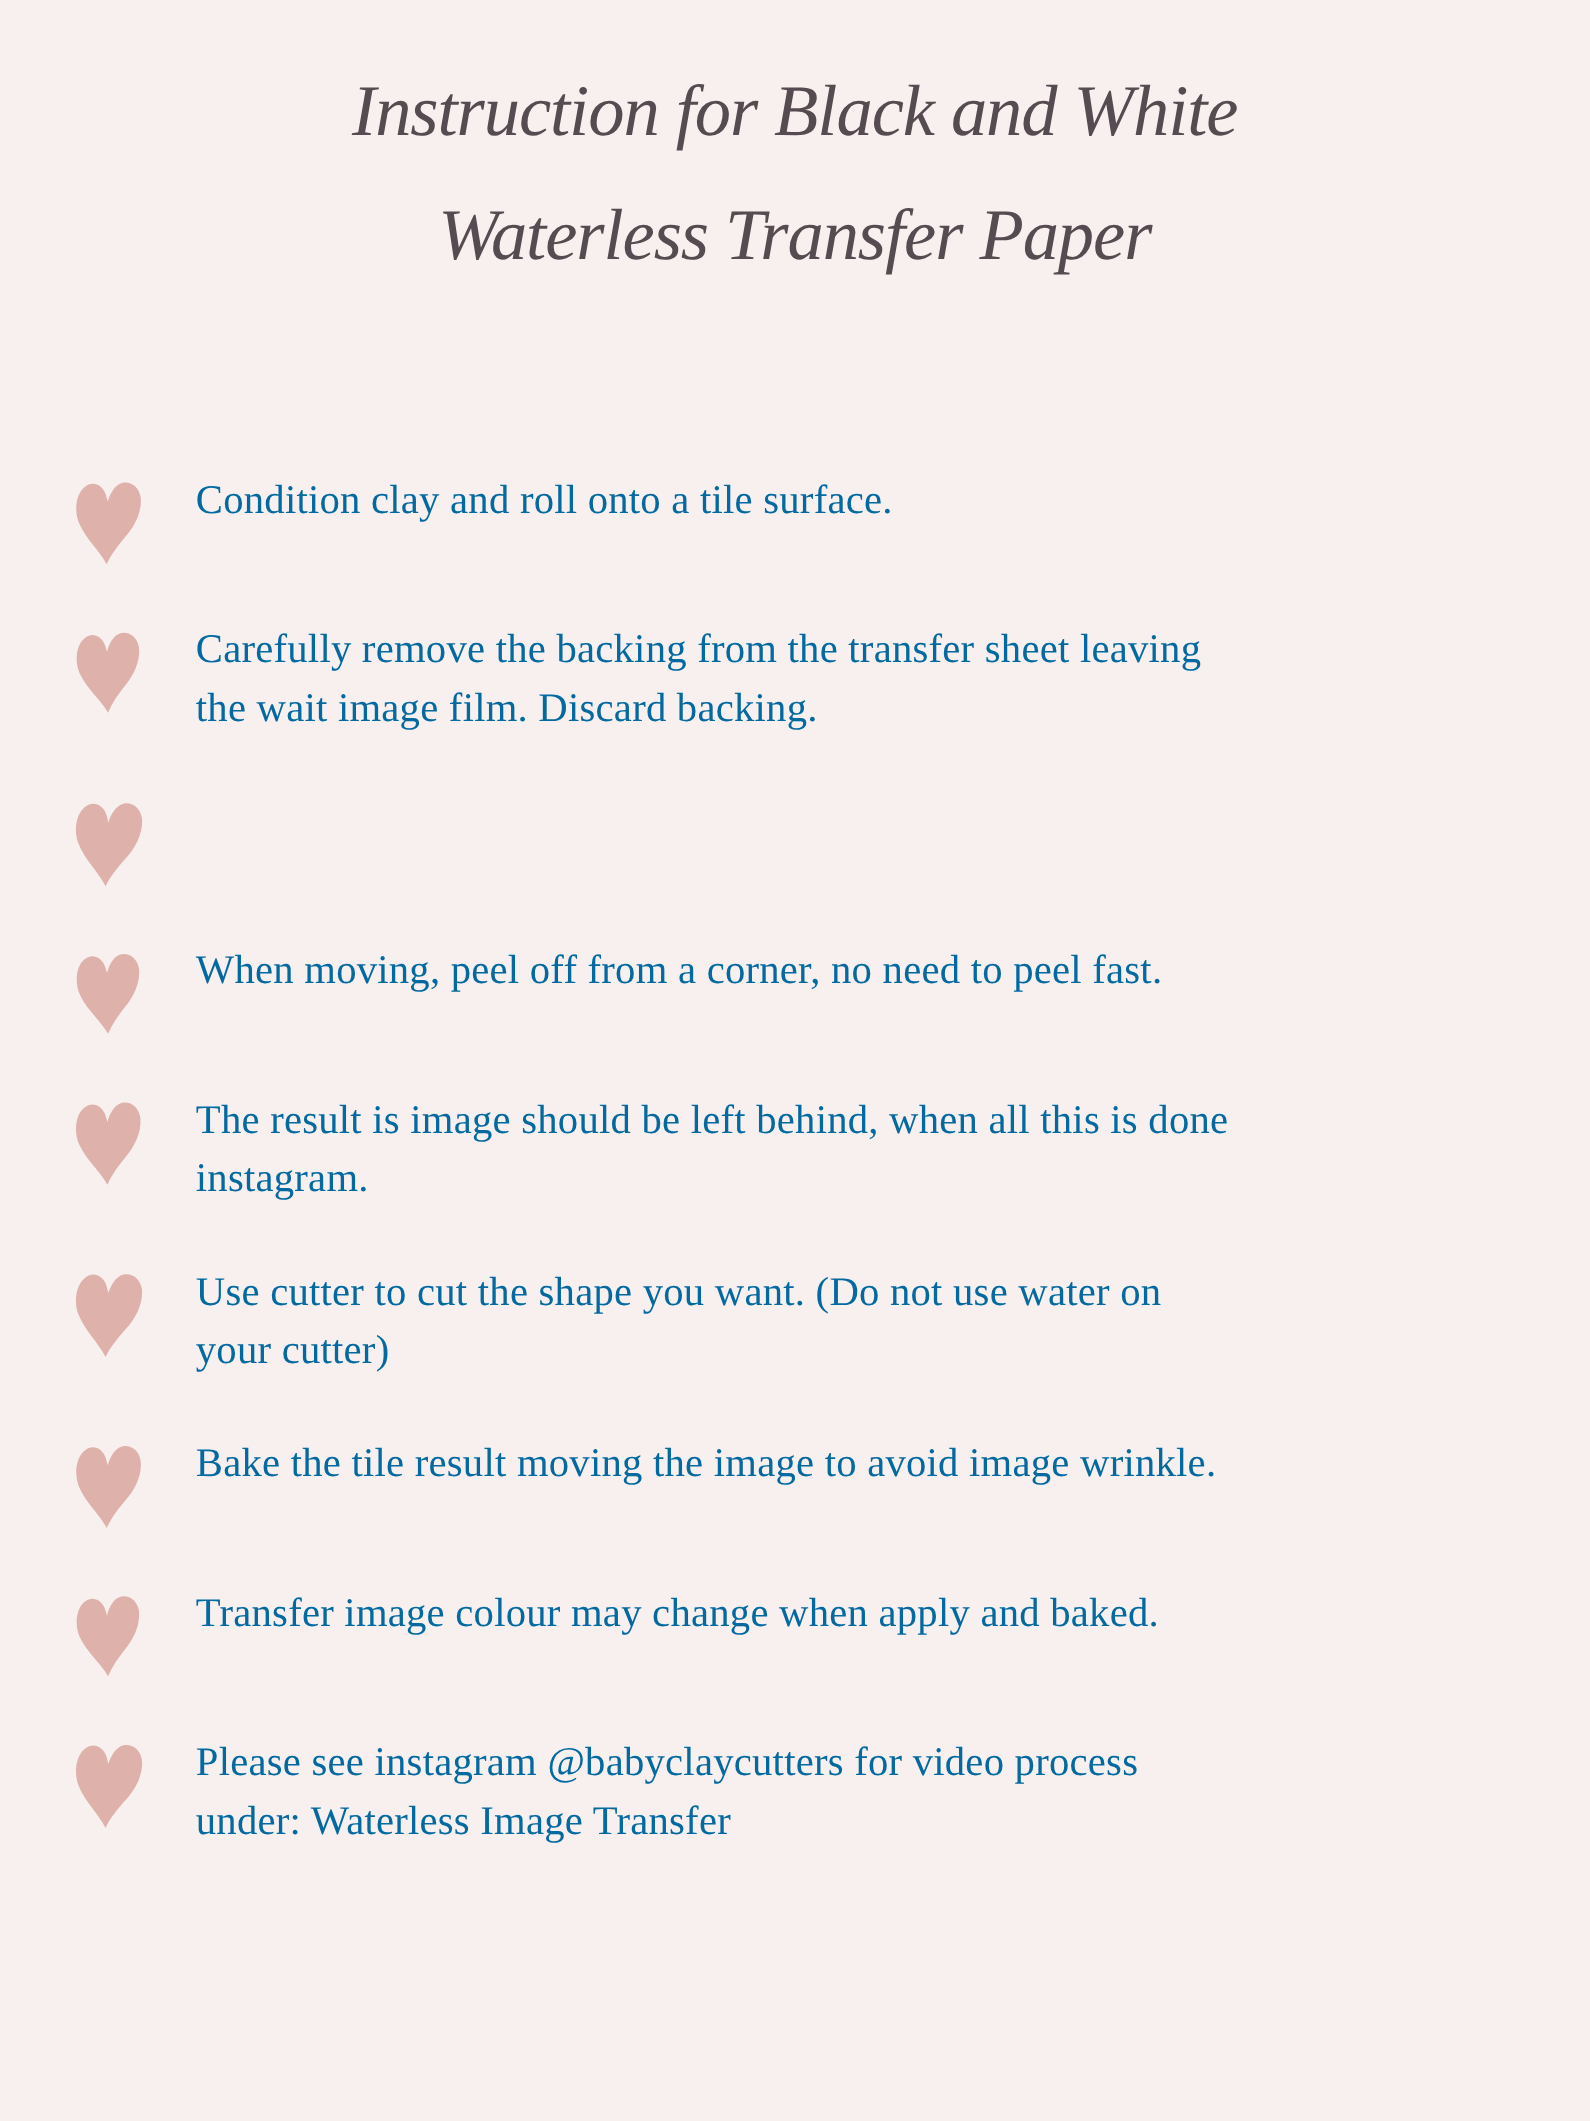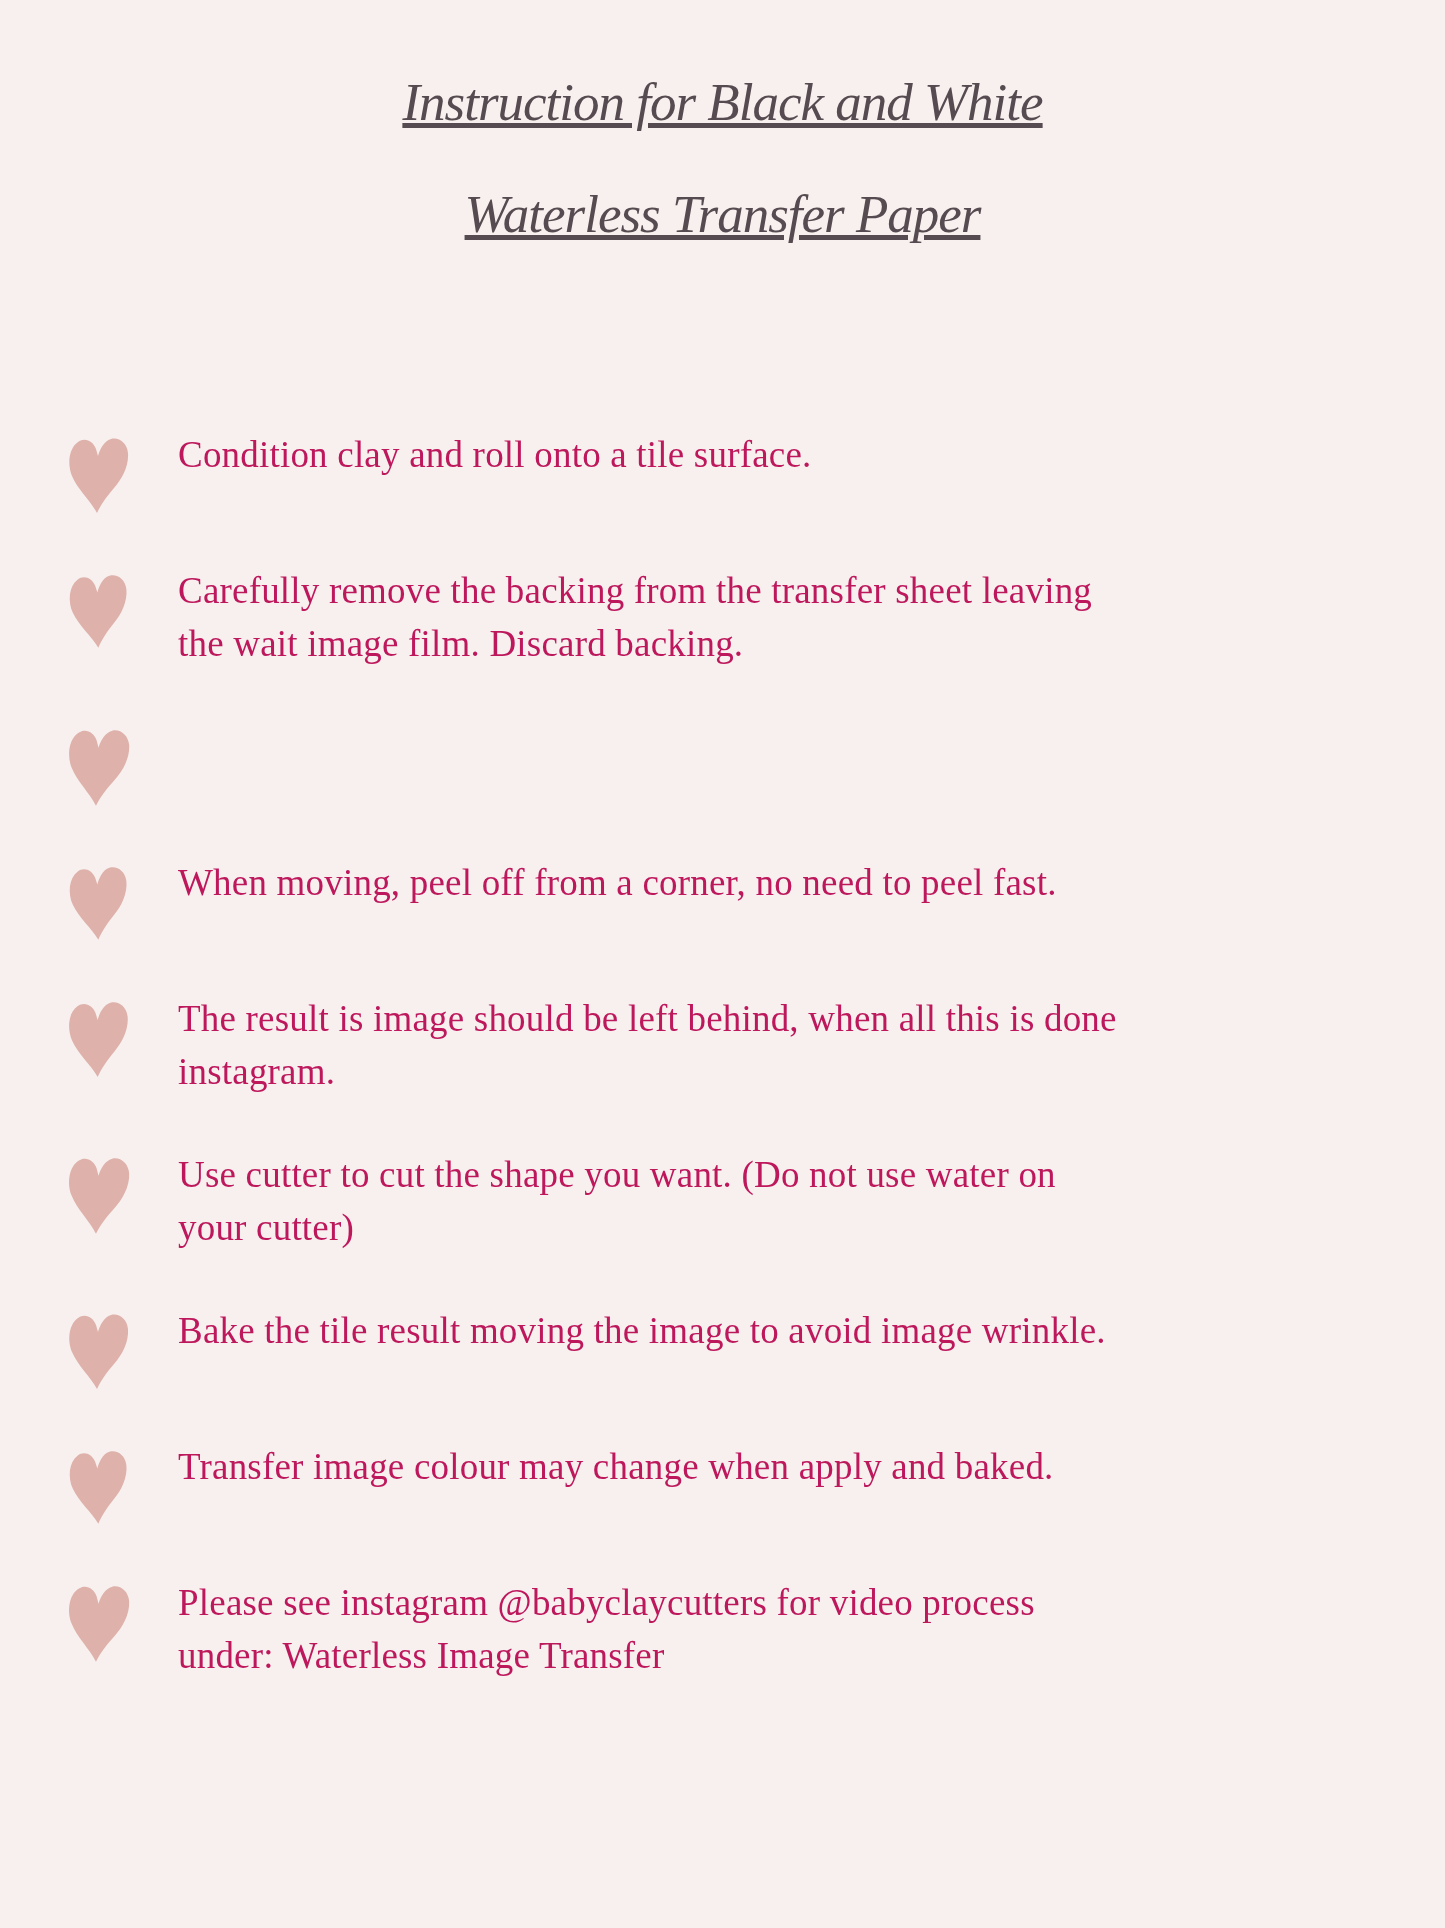--- a/index.html
+++ b/index.html
@@ -18,26 +18,25 @@
     height: 1928px;
     position: relative;
   }
   .title {
     margin: 46px auto 0 auto;
     width: 1380px;
     text-align: center;
     font-family: "Liberation Serif", serif;
     font-style: italic;
     font-weight: 400;
-    font-size: 53px;
+    font-size: 66px;
     line-height: 112px;
     letter-spacing: -1px;
     color: #564b50;
     white-space: pre-line;
-    text-decoration: underline;
   }
   .list {
     list-style: none;
     margin: 158px 0 0 0;
     padding: 0 40px 0 66px;
   }
   .item {
     display: flex;
     align-items: flex-start;
     gap: 48px;
@@ -57,21 +56,21 @@
   
   .item:nth-child(2n) .heart   { transform: rotate(-2deg) scale(0.97); }
   .item:nth-child(3n) .heart   { transform: rotate(1.5deg) scale(1.02); }
   .item:nth-child(5n) .heart   { transform: rotate(-1deg); }
   .txt {
     margin: 0;
     font-family: "Liberation Serif", serif;
     font-size: 37px;
     line-height: 53px;
     letter-spacing: 0.2px;
-    color: #be185d;
+    color: #0369a1;
     white-space: pre-line;
   }
 </style>
 </head>
 <body>
 
 <div class="sheet">
 
   <h1 class="title">Instruction for Black and White
 Waterless Transfer Paper</h1>

